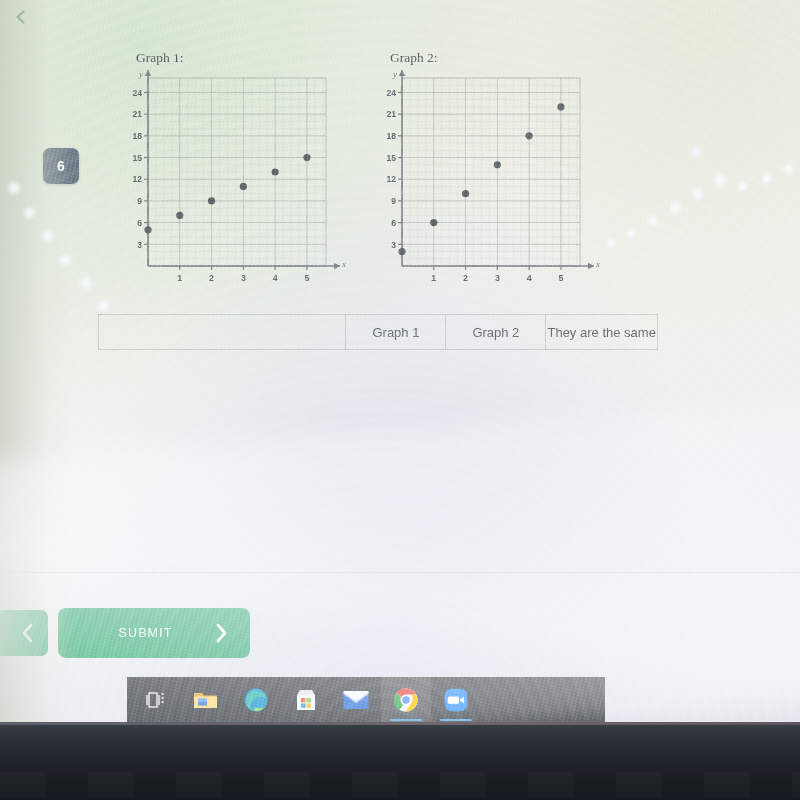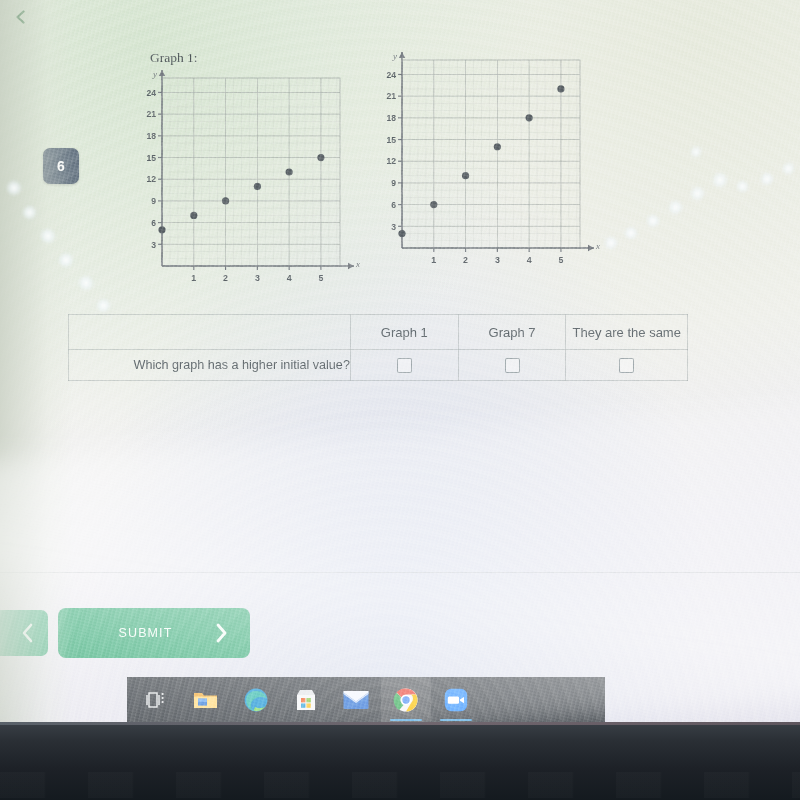--- a/index.html
+++ b/index.html
@@ -107,39 +107,39 @@
     font-weight: 700;
     display: flex;
     align-items: center;
     justify-content: center;
     box-shadow: 0 1px 3px rgba(0,0,0,0.18);
     opacity: 0.95;
   }
 
   
   .graph-wrap { position: absolute; }
-  #graph1-wrap { left: 132px; top: 50px; }
+  #graph1-wrap { left: 118px; top: 50px; }
   #graph2-wrap { left: 372px; top: 50px; }
 
   .graph-title {
     font-family: "Liberation Serif", serif;
     font-size: 13.5px;
     color: #3c4347;
     margin-left: 18px;
     margin-bottom: 2px;
     white-space: nowrap;
     opacity: 0.92;
   }
   .graph-svg { display: block; opacity: 0.94; }
 
   
   .qtable {
     position: absolute;
-    left: 68px; top: 314px;
-    width: 620px;
+    left: 98px; top: 314px;
+    width: 560px;
     border-collapse: collapse;
     font-size: 12.6px;
     color: #565f63;
     padding-left: 48px;
   }
   .qtable td, .qtable th {
     border: 1px solid rgba(150,160,160,0.45);
     padding: 0;
     font-weight: 400;
     background: transparent;
@@ -368,20 +368,21 @@
           <circle cx="30" cy="161.84615384615384" r="3.6" fill="#4b5257"></circle>
           <circle cx="61.785714285714285" cy="147.3846153846154" r="3.6" fill="#4b5257"></circle>
           <circle cx="93.57142857142857" cy="132.9230769230769" r="3.6" fill="#4b5257"></circle>
           <circle cx="125.35714285714286" cy="118.46153846153847" r="3.6" fill="#4b5257"></circle>
           <circle cx="157.14285714285714" cy="104" r="3.6" fill="#4b5257"></circle>
           <circle cx="188.92857142857144" cy="89.53846153846155" r="3.6" fill="#4b5257"></circle>
         </svg>
     </div>
 
     <div class="graph-wrap" id="graph2-wrap">
+      <div class="graph-title">Graph 2:</div>
       <svg class="graph-svg" id="svg-graph-2" width="232" height="230" viewBox="0 0 232 230">
           <line x1="30" y1="198" x2="208" y2="198" stroke="#b9bdb8" stroke-width="0.4" opacity="0.55"></line>
           <line x1="30" y1="190.76923076923077" x2="208" y2="190.76923076923077" stroke="#b9bdb8" stroke-width="0.4" opacity="0.55"></line>
           <line x1="30" y1="183.53846153846155" x2="208" y2="183.53846153846155" stroke="#b9bdb8" stroke-width="0.4" opacity="0.55"></line>
           <line x1="30" y1="176.30769230769232" x2="208" y2="176.30769230769232" stroke="#b9bdb8" stroke-width="0.4" opacity="0.55"></line>
           <line x1="30" y1="169.07692307692307" x2="208" y2="169.07692307692307" stroke="#b9bdb8" stroke-width="0.4" opacity="0.55"></line>
           <line x1="30" y1="161.84615384615384" x2="208" y2="161.84615384615384" stroke="#b9bdb8" stroke-width="0.4" opacity="0.55"></line>
           <line x1="30" y1="154.6153846153846" x2="208" y2="154.6153846153846" stroke="#b9bdb8" stroke-width="0.4" opacity="0.55"></line>
           <line x1="30" y1="147.3846153846154" x2="208" y2="147.3846153846154" stroke="#b9bdb8" stroke-width="0.4" opacity="0.55"></line>
           <line x1="30" y1="140.15384615384616" x2="208" y2="140.15384615384616" stroke="#b9bdb8" stroke-width="0.4" opacity="0.55"></line>
@@ -479,31 +480,25 @@
           <circle cx="157.14285714285714" cy="67.84615384615384" r="3.6" fill="#4b5257"></circle>
           <circle cx="188.92857142857144" cy="38.923076923076934" r="3.6" fill="#4b5257"></circle>
         </svg>
     </div>
 
     <table class="qtable">
       <thead>
         <tr>
           <th class="col-label corner"></th>
           <th class="hdr col-opt">Graph 1</th>
-          <th class="hdr col-opt">Graph 7</th>
+          <th class="hdr col-opt">Graph 2</th>
           <th class="hdr col-opt-wide">They are the same</th>
         </tr>
       </thead>
       <tbody id="qtable-body">
-          <tr>
-            <td class="col-label">Which graph has a higher initial value?</td>
-            <td class="col-opt"><span class="chk"></span></td>
-            <td class="col-opt"><span class="chk"></span></td>
-            <td class="col-opt-wide"><span class="chk"></span></td>
-          </tr>
         </tbody>
     </table>
 
     <div class="divider-line"></div>
 
     <div class="prev-btn">
       <svg width="16" height="22" viewBox="0 0 16 22" aria-hidden="true">
         <polyline points="11,3 4,11 11,19" fill="none" stroke="#eafaf1" stroke-width="2.6" stroke-linecap="round" stroke-linejoin="round"></polyline>
       </svg>
     </div>

